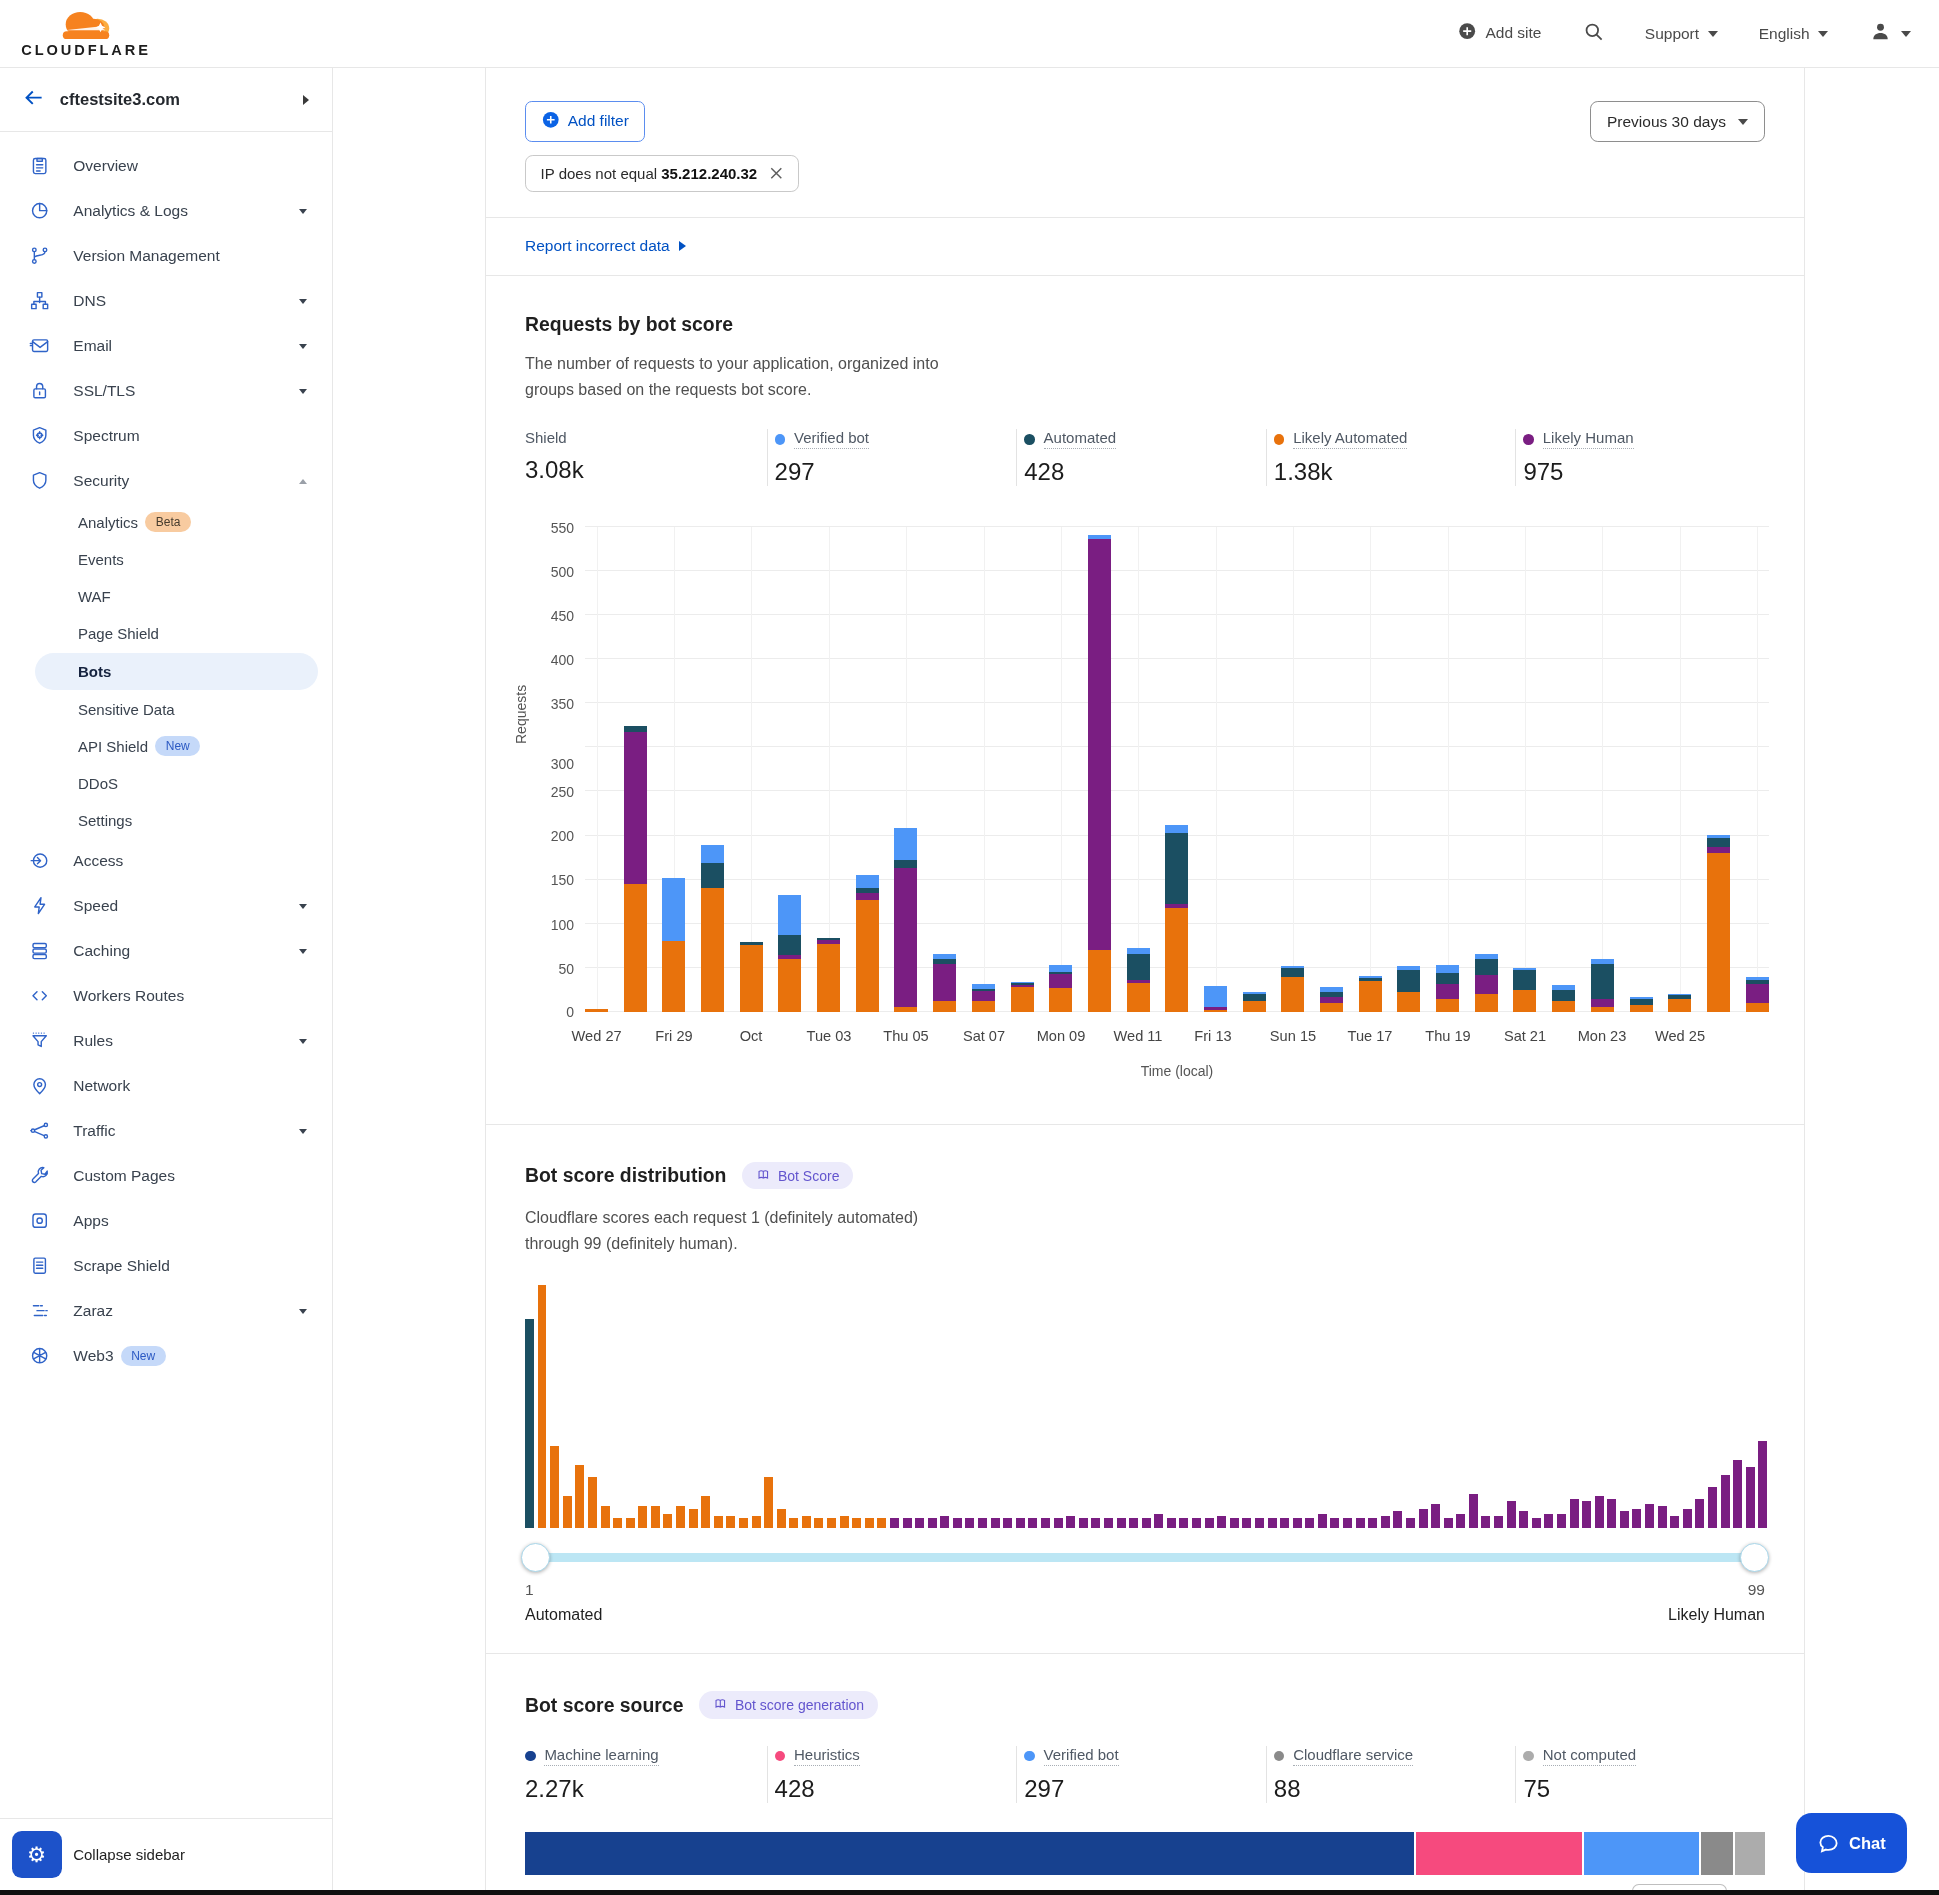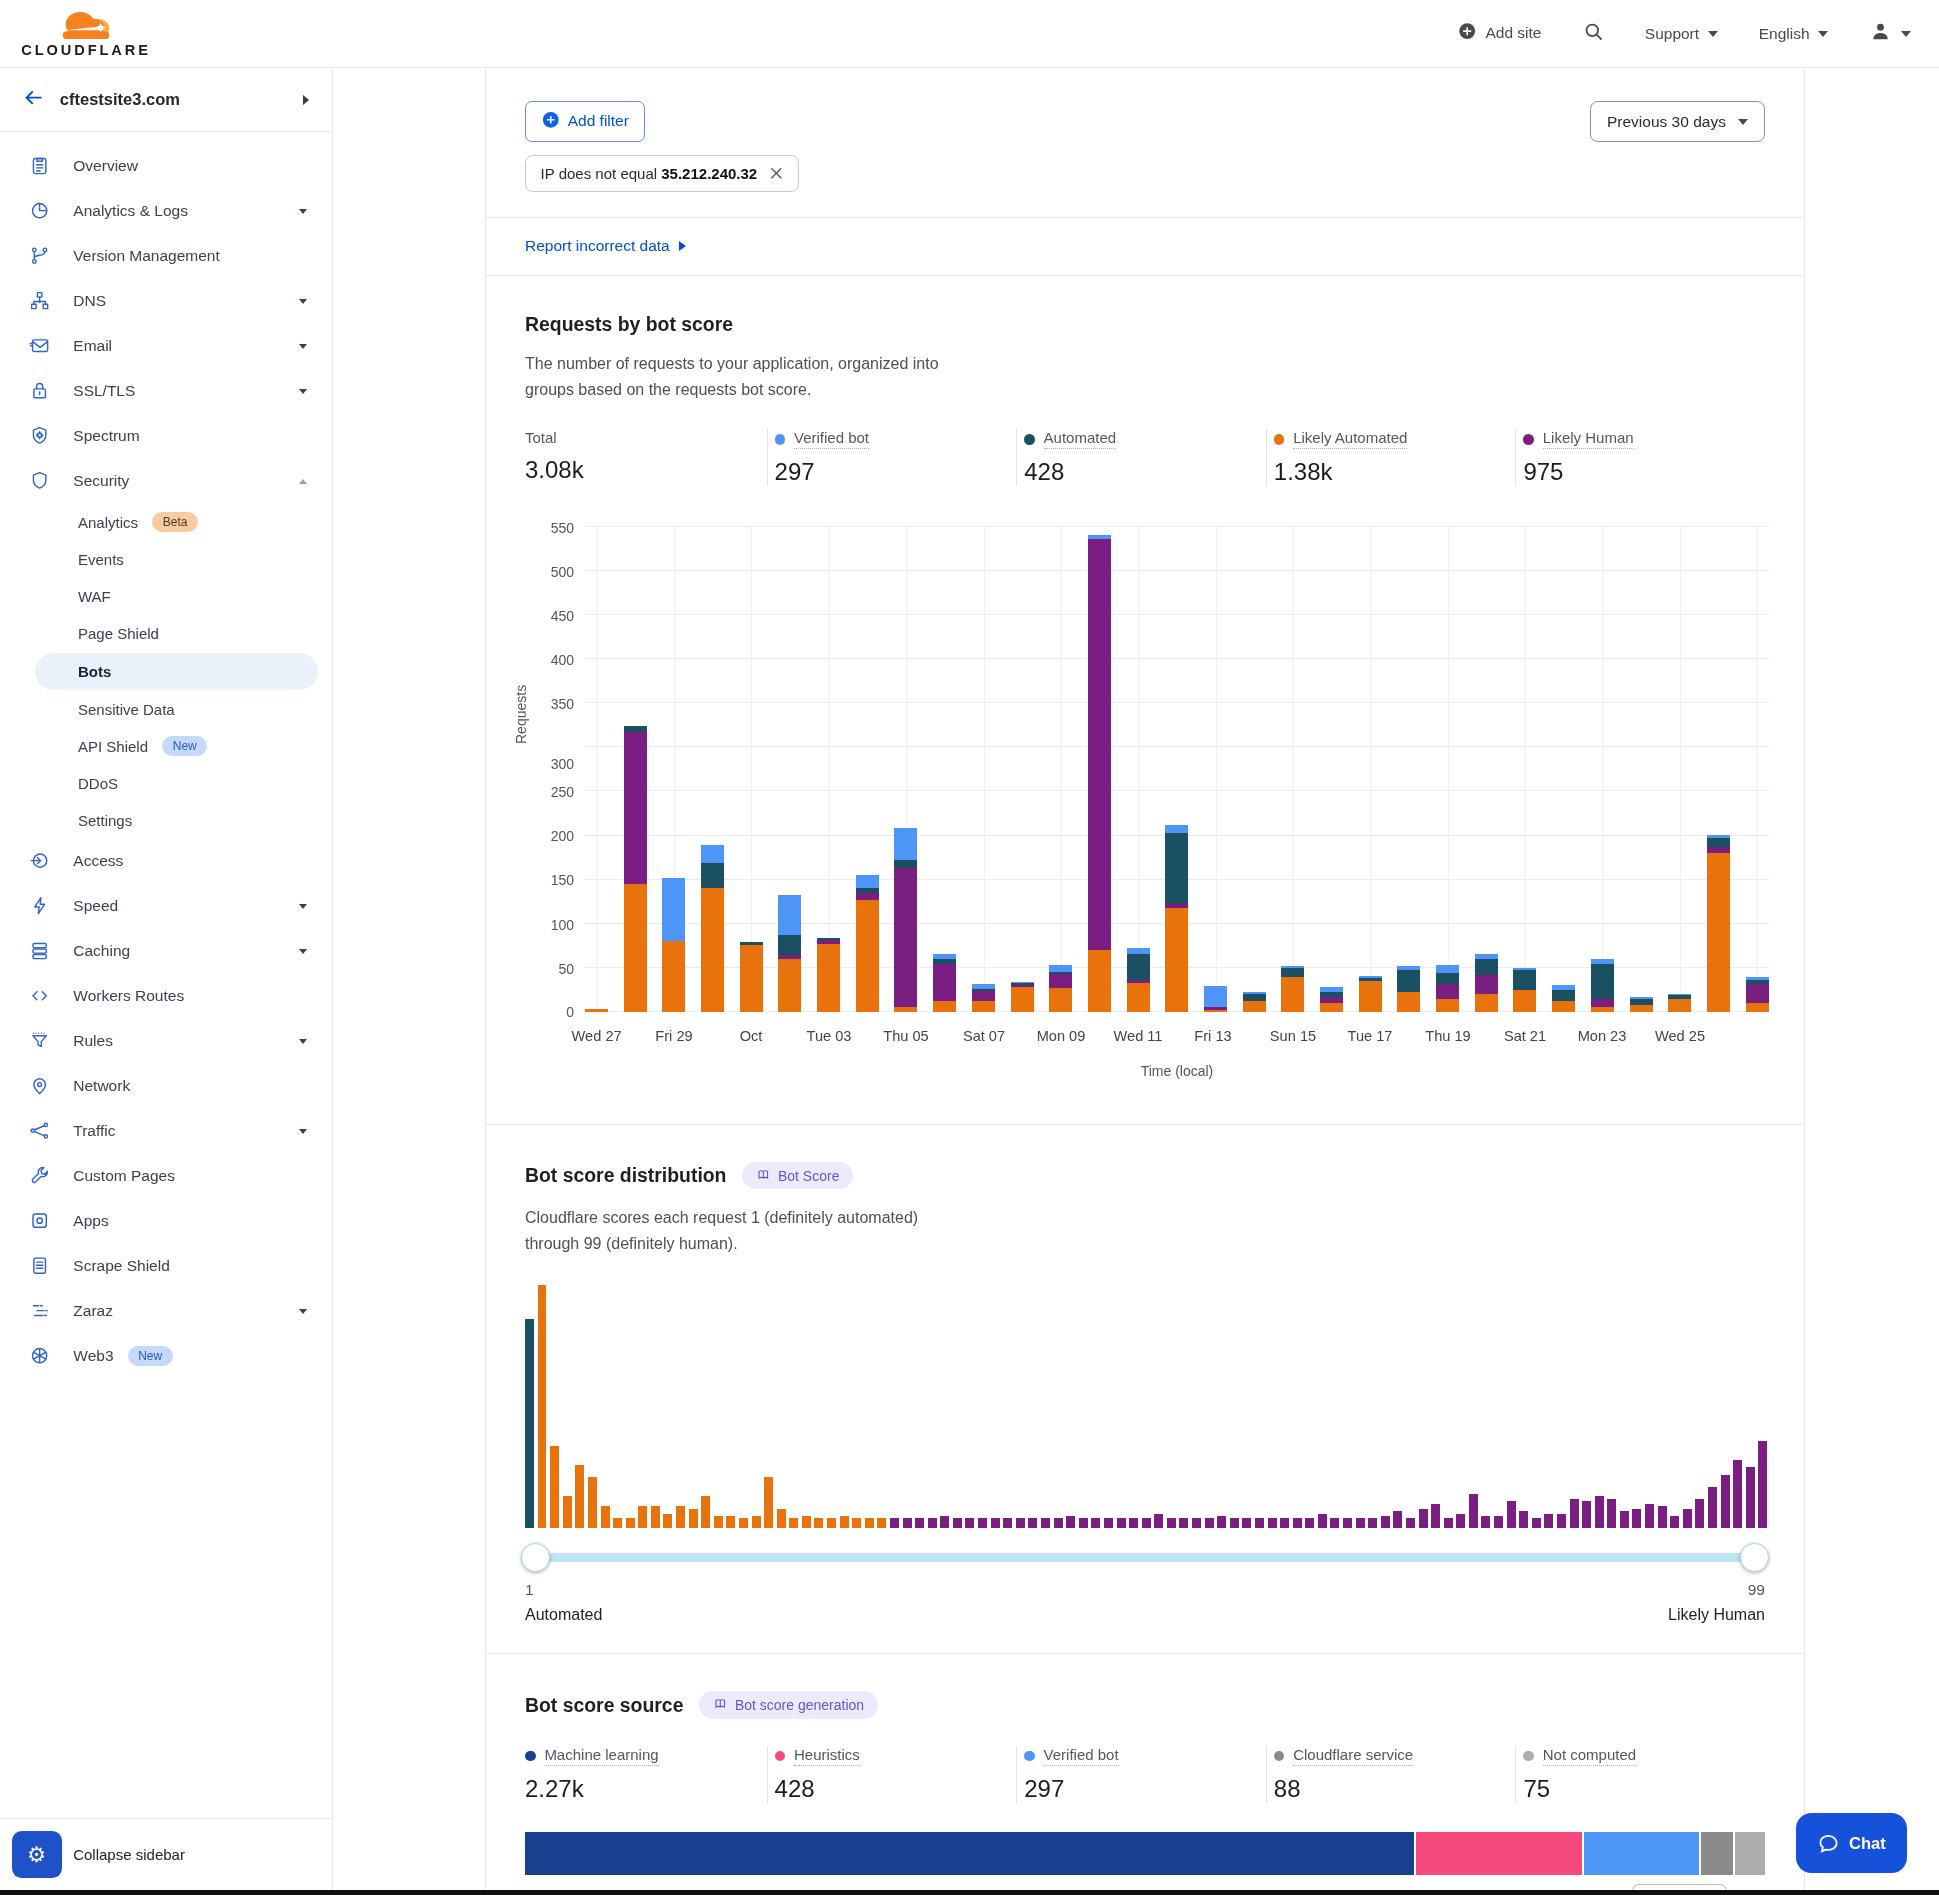--- a/index.html
+++ b/index.html
@@ -28,21 +28,21 @@
     color:#39424E;cursor:pointer}
   .nav-item .ic{width:21.3px;height:21.3px;margin-right:23px;flex-shrink:0;color:#2F63C8}
   .nav-item .ic svg{width:21.3px;height:21.3px;display:block}
   .nav-item .lbl{flex:1;display:flex;align-items:center}
   .nav-caret{width:0;height:0;border-left:4.9px solid transparent;border-right:4.9px solid transparent;
     border-top:5.8px solid #39424E}
   .nav-caret.up{border-top:none;border-bottom:5.8px solid #9aa0a8}
   .child{height:37px;display:flex;align-items:center;padding-left:78px;font-size:15px;color:#39424E;cursor:pointer}
   .child.active{background:#EAF1FB;border-radius:21.3px;margin:1px 13.6px 1px 35px;padding-left:43px;
     font-weight:700;color:#16233F}
-  .badge{font-size:12px;border-radius:10.7px;padding:2.9px 10.7px;margin-left:14px;font-weight:400}
+  .badge{font-size:12px;border-radius:10.7px;padding:2.9px 10.7px;margin-left:7px;font-weight:400}
   .badge.beta{background:#F8CBA0;color:#463C2E}
   .badge.new{background:#C5D9F9;color:#2B59C3}
   .sidebar-footer{position:absolute;left:0;right:0;bottom:0;height:72px;border-top:1px solid #E7E7E7;
     display:flex;align-items:center;padding-left:11.6px}
   .gear-btn{width:50px;height:47px;background:#1D52C9;border:none;border-radius:9.7px;color:#fff;
     font-size:21.3px;display:flex;align-items:center;justify-content:center;cursor:pointer}
   .collapse-label{margin-left:11.6px;font-size:15px;color:#222}
 
   
   .main{flex:1;padding:0 135px 0 152px;position:relative}
@@ -496,21 +496,21 @@
           <span class="card-title">Requests by bot score</span>
         </div>
         <div class="card-desc">
           <span>The number of requests to your application, organized into</span><br>
           <span>groups based on the requests bot score.</span>
         </div>
         <div class="stats" id="req-stats">
             <div class="stat">
     <span class="stat-label">
 
-      <span class="">Total</span>
+      <span class="">Shield</span>
               </span>
     <div class="stat-value">3.08k</div></div>
             <div class="stat">
     <span class="stat-label">
       <span class="dot" style="background:#4D96F8"></span>
       <span class="u">Verified bot</span>
               </span>
     <div class="stat-value">297</div></div>
             <div class="stat">
     <span class="stat-label">

